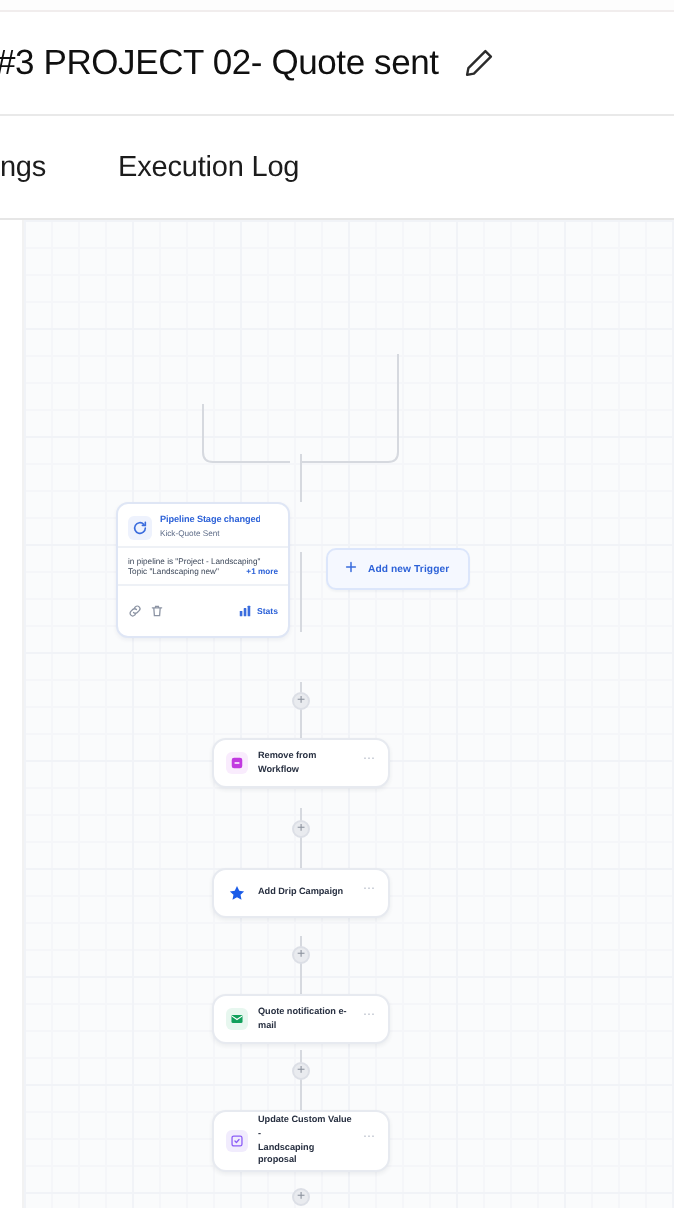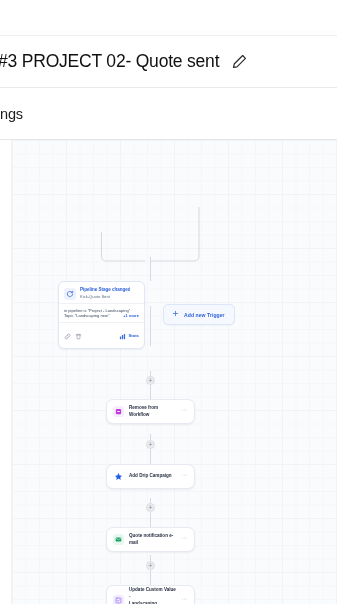--- a/index.html
+++ b/index.html
@@ -2,21 +2,21 @@
 <html><head>
 <meta charset="utf-8">
 <style>
   * { box-sizing: border-box; margin: 0; padding: 0; }
   html, body {
     width: 337px; height: 604px;
     font-family: "Liberation Sans", sans-serif;
     background: #ffffff;
     overflow: hidden;
   }
-  .app { position: relative; width: 337px; height: 516px; background:#0f766e;margin-top:30px; }
+  .app { position: relative; width: 337px; height: 516px; background:#0f766e; }
 
   
   .top-strip { height: 6px; background: #fdfdfd; border-bottom: 1px solid #f1eded; }
 
   
   .title-bar {
     height: 52px;
     display: flex; align-items: center;
     padding-left: 0px;
     border-bottom: 1px solid #e9e9e9;
@@ -192,20 +192,21 @@
     <div class="wf-title">#3 PROJECT 02- Quote sent</div>
     <div class="edit-pencil">
       <svg width="17" height="17" viewBox="0 0 24 24" fill="none" stroke="#2b2b2b" stroke-width="1.7" stroke-linecap="round" stroke-linejoin="round">
         <path d="M16.5 3.6l3.9 3.9L8.4 19.5 3.6 20.4l0.9-4.8z"></path>
       </svg>
     </div>
   </div>
 
   <div class="tab-bar">
     <div class="tab t1">ettings</div>
+    <div class="tab t3">Execution Log</div>
   </div>
 
   <div class="canvas-wrap">
     <div class="canvas"></div>
     <div class="gutter"></div>
 
     <svg class="links" viewBox="0 0 337 494" preserveAspectRatio="none">
       <g stroke="#d6d9df" stroke-width="1" fill="none">
 
         <path d="M101.5 92 L101.5 116 Q101.5 121 106.5 121 L145 121"></path>

